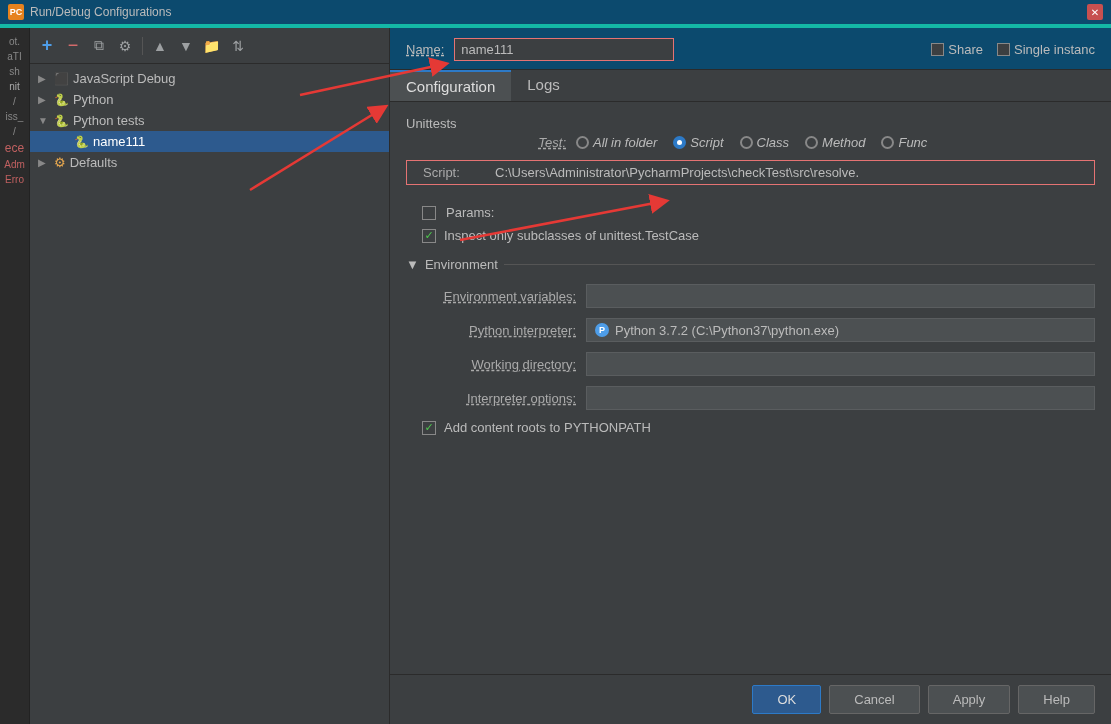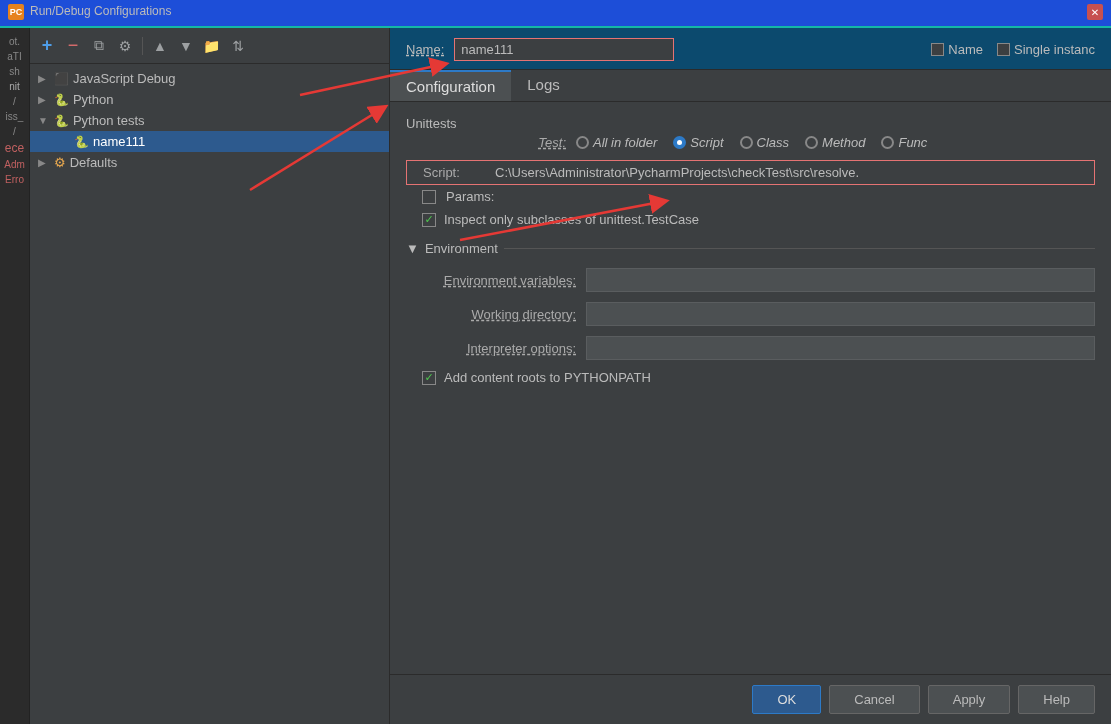--- a/index.html
+++ b/index.html
@@ -9,26 +9,26 @@
       background: #3c3f41;
       color: #bbb;
       width: 1111px;
       height: 724px;
       overflow: hidden;
       position: relative;
     }
 
     
     .title-bar {
-      background: #1d4ed8;
-      display: flex;
-      align-items: flex-start;
+      background: #0c4a6e;
+      display: flex;
+      align-items: center;
       padding: 4px 8px;
       height: 28px;
-      border-bottom: 2px solid #14b8a6;
+      border-bottom: 4px solid #14b8a6;
     }
     .title-bar-icon {
       width: 16px;
       height: 16px;
       margin-right: 6px;
       background: #e6821e;
       border-radius: 2px;
       display: flex; align-items: center; justify-content: center;
       font-size: 9px; color: white; font-weight: bold;
     }
@@ -231,21 +231,21 @@
       content: '';
       width: 5px; height: 5px;
       border-radius: 50%;
       background: white;
     }
 
     
     .script-row {
       display: flex;
       align-items: center;
-      margin-bottom: 4px;
+      margin-bottom: 20px;
       border: 1px solid #e57373;
       padding: 4px 0;
     }
     .script-label {
       color: #aaa;
       font-size: 13px;
       min-width: 80px;
       padding-left: 16px;
     }
     .script-value {
@@ -466,21 +466,21 @@
   </div>
 
   <div class="right-panel">
 
     <div class="name-row">
       <span class="name-label">Name:</span>
       <input class="name-input" value="name111" style="">
       <div class="share-row">
         <div class="share-item">
           <span class="checkbox"></span>
-          <span>Name</span>
+          <span>Share</span>
         </div>
         <div class="share-item">
           <span class="checkbox"></span>
           <span>Single instanc</span>
         </div>
       </div>
     </div>
 
     <div class="tabs">
       <div class="tab active">
@@ -545,20 +545,27 @@
         <span>▼</span>
         <span>Environment</span>
         <div class="divider-line"></div>
       </div>
 
       <div class="env-form-row">
         <span class="env-label">Environment variables:</span>
         <input class="env-input" value="" style="">
       </div>
 
+      <div class="env-form-row">
+        <span class="env-label">Python interpreter:</span>
+        <div class="interpreter-value">
+          <div class="py-icon-small">P</div>
+          <span>Python 3.7.2 (C:\Python37\python.exe)</span>
+        </div>
+      </div>
 
       <div class="env-form-row">
         <span class="env-label">Working directory:</span>
         <input class="env-input" value="" style="">
       </div>
 
       <div class="env-form-row">
         <span class="env-label">Interpreter options:</span>
         <input class="env-input" value="" style="">
       </div>

